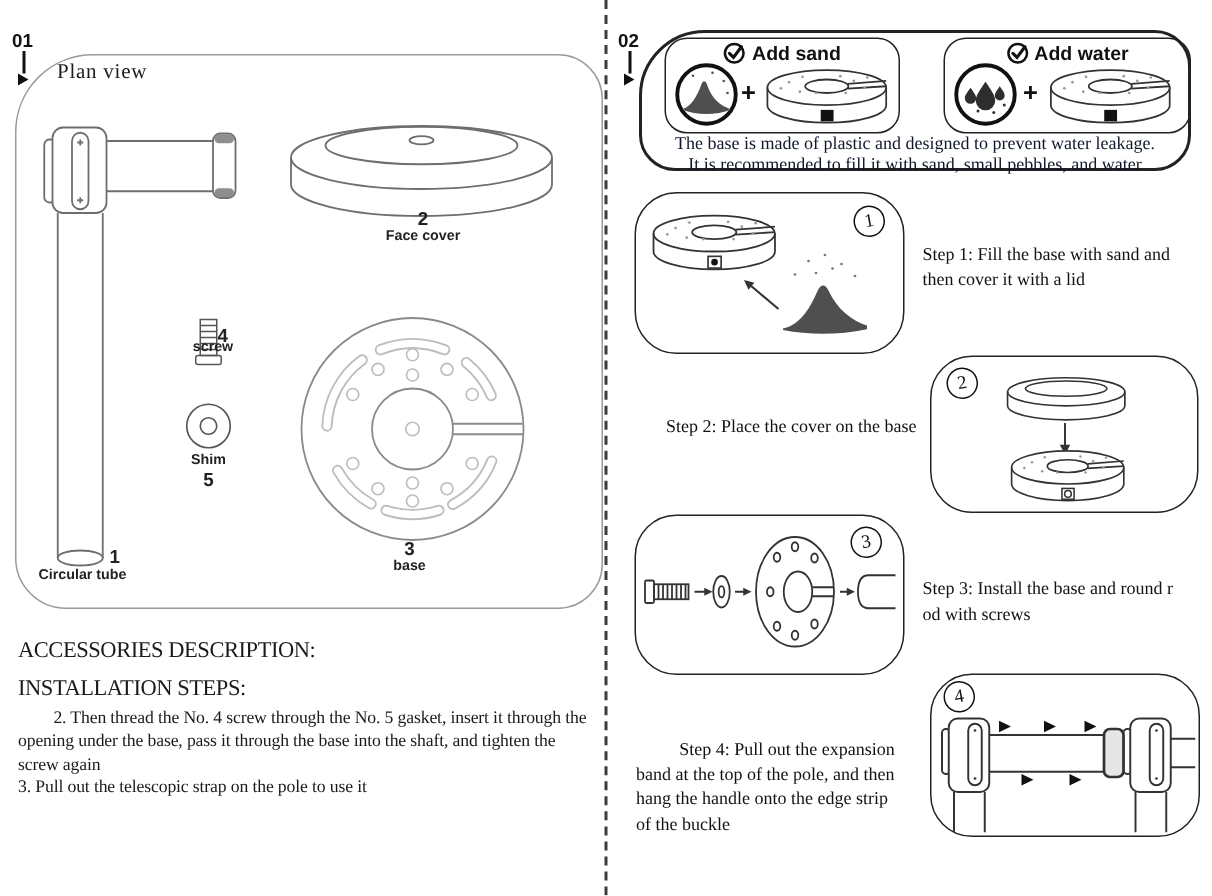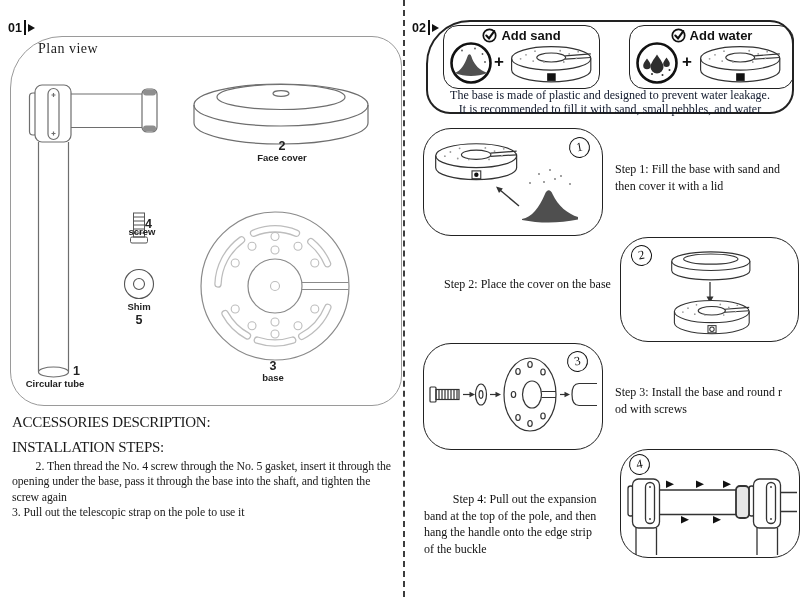--- a/index.html
+++ b/index.html
@@ -4,41 +4,41 @@
 <style>
   html,body { margin:0; padding:0; background:#fff; }
   .page { position:relative; width:808px; height:597px; background:#fff; overflow:hidden;
           font-family:"Liberation Serif", serif; color:#1a1a1a; }
 
   .divider { position:absolute; left:403px; top:0; height:597px; width:0;
              border-left:2px dashed #3c3c3c; }
 
   
   .marker { position:absolute; display:flex; align-items:center;
-            font-family:"Liberation Sans", sans-serif; font-weight:700; font-size:12.5px; color:#111; }
+            font-family:"Liberation Sans", sans-serif; font-weight:700; font-size:12.5px; color:#111;flex-direction:column; }
   .marker-bar { width:2.5px; height:15px; background:#111; margin-left:2px; }
   .marker-arrow { width:0; height:0; border-left:7px solid #111;
                   border-top:4.5px solid transparent; border-bottom:4.5px solid transparent; margin-left:2px; }
 
   
   .plan-box { position:absolute; left:10px; top:36px; width:392px; height:370px;
               border:1.5px solid #9a9a9a; border-radius:52px 30px 30px 34px; box-sizing:border-box; }
   .plan-title { position:absolute; left:27px; top:4px; font-size:14px; font-weight:400;
                 letter-spacing:.5px; color:#1c1c1c; }
   .plan-art { position:absolute; left:0; top:0; }
 
   .plabel { position:absolute; font-family:"Liberation Sans", sans-serif; font-weight:700;
             color:#222; text-align:center; line-height:1.12; }
   .plabel .num { display:block; font-size:12.5px; }
   .plabel .cap { display:block; font-size:9.5px; }
   .pnum  { position:absolute; font-family:"Liberation Sans", sans-serif; font-weight:700; font-size:12.5px; color:#222; }
 
   
   .desc { position:absolute; left:12px; top:414px; width:397px; }
-  .desc h2 { margin:0 0 3px 0; font-size:15px; font-weight:500; letter-spacing:-0.3px;
+  .desc h2 { margin:12px 0 3px 0; font-size:15px; font-weight:500; letter-spacing:-0.3px;
              font-family:"Liberation Serif", serif; color:#1a1a1a; }
   .desc h2.second { margin-top:8px; }
   .desc p { margin:0; font-size:11.8px; line-height:1.3; white-space:pre-line; letter-spacing:-0.1px; }
   .desc p.ind { text-indent:2em; }
 
   
   .fill-box { position:absolute; left:426px; top:20px; width:368px; height:94px;
               border:2px solid #222; border-radius:44px 24px 24px 24px; box-sizing:border-box; }
   .opt-box { position:absolute; top:3px; height:64px; border:1.7px solid #222;
              border-radius:15px; box-sizing:border-box; }

